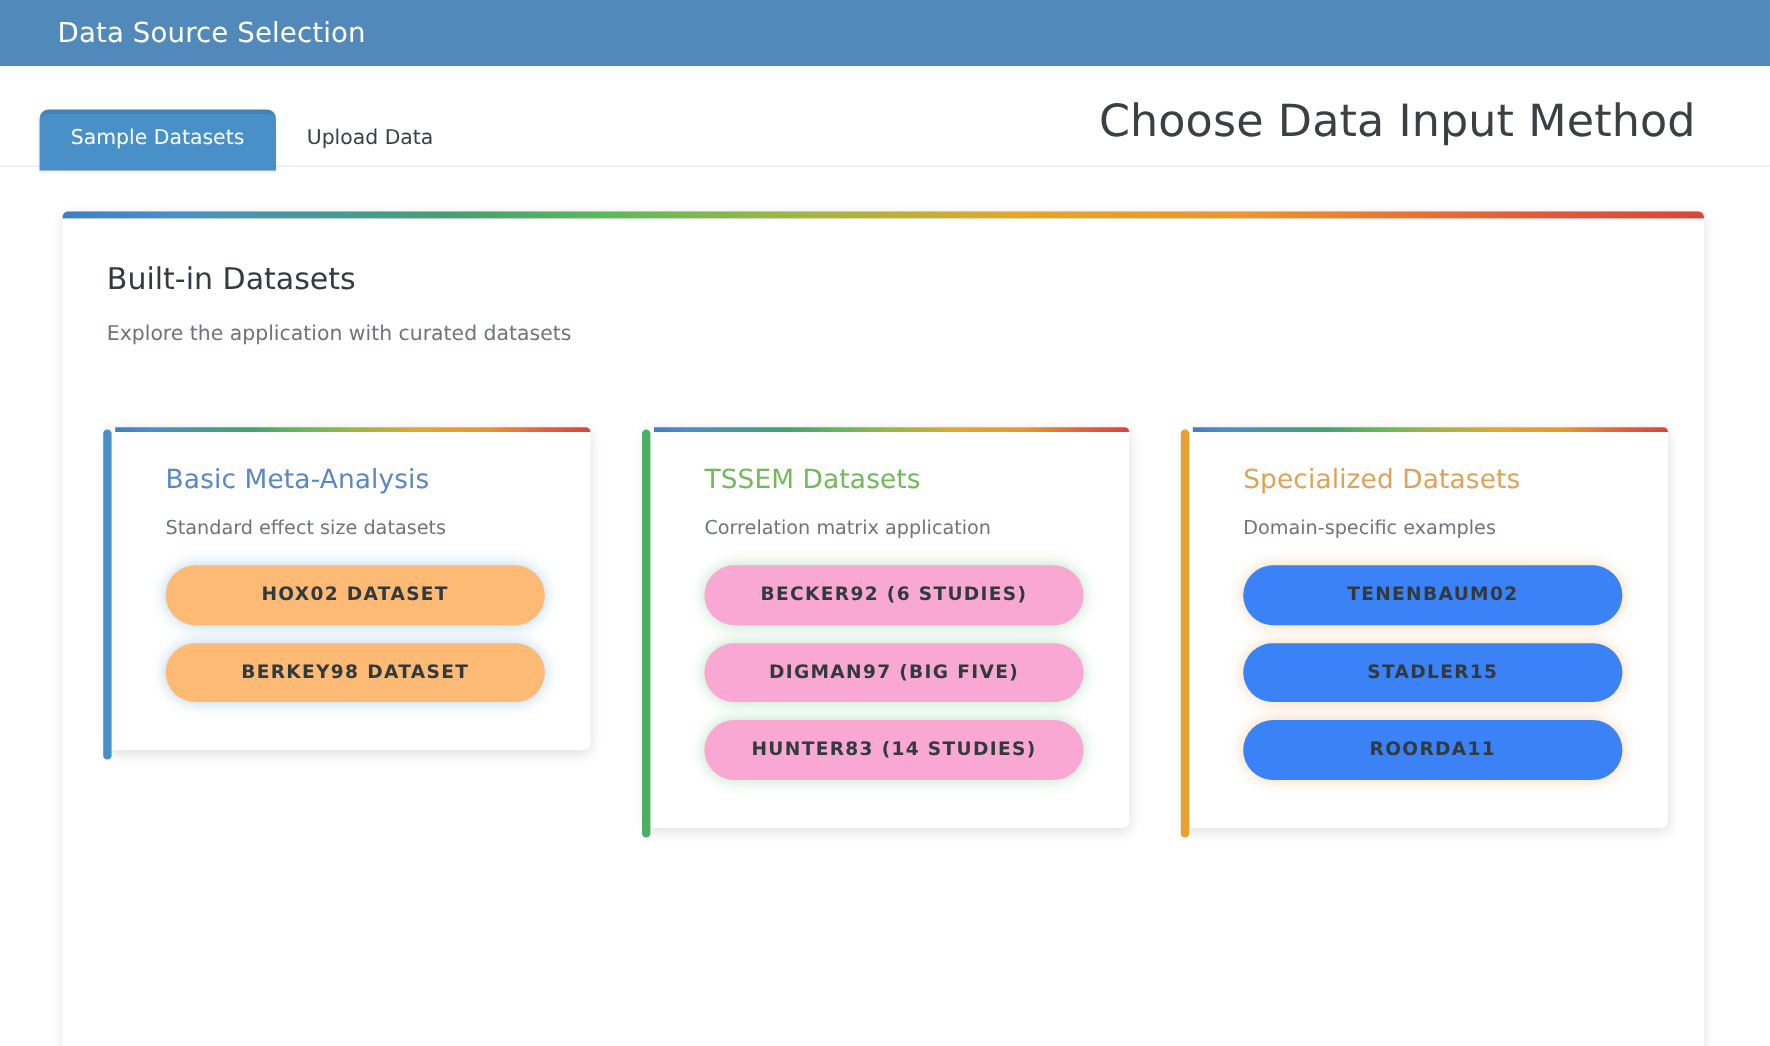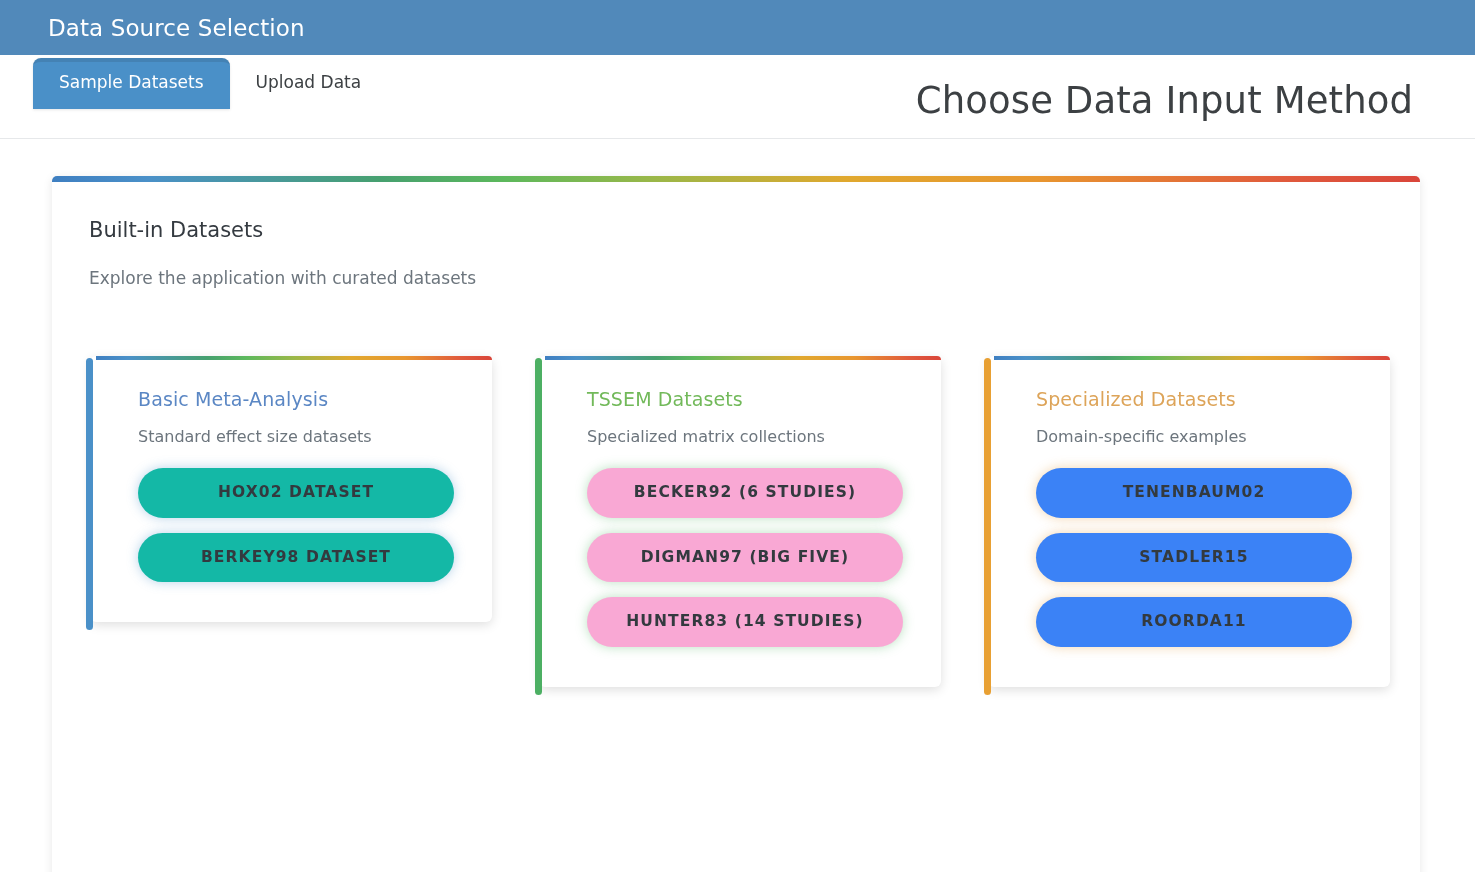--- a/index.html
+++ b/index.html
@@ -34,21 +34,21 @@
   
   .tabbar {
     position: absolute;
     left: 0; top: 55px;
     width: 1475px; height: 84px;
     background: #ffffff;
     border-bottom: 1px solid #e6e8ea;
   }
   .tabstrip {
     position: absolute;
-    left: 33px; top: 3px;
+    left: 33px; top: 36px;
     display: flex;
     align-items: flex-start;
     height: 62px;
     justify-content: space-between;
   }
   .tab {
     font-size: 17px;
     color: #3c4043;
     padding: 16px 26px 18px 26px;
     background: transparent;
@@ -97,21 +97,21 @@
       #5cb85c 33%,
       #9ab748 44%,
       #e0a82e 58%,
       #e8962f 72%,
       #e05a3c 90%,
       #d9453a 100%);
   }
   .card-title {
     position: absolute;
     left: 37px; top: 42px;
-    font-size: 21px;
+    font-size: 25px;
     color: #343a40;
     font-weight: 400;
   }
   .card-subtitle {
     position: absolute;
     left: 37px; top: 92px;
     font-size: 17px;
     color: #6c757d;
     font-weight: 400;
   }
@@ -155,21 +155,21 @@
     left: -4px; top: 2px;
     width: 7px;
     height: calc(100% + 6px);
     border-radius: 4px;
   }
   .dscard.blue   .left-bar { background: #4a90c8; }
   .dscard.green  .left-bar { background: #4caf63; }
   .dscard.orange .left-bar { background: #e8a033; }
 
   .ds-title {
-    font-size: 19px;
+    font-size: 22px;
     font-weight: 400;
     margin-bottom: 17px;
     letter-spacing: 0.1px;
   }
   .dscard.blue   .ds-title { color: #5b87c4; }
   .dscard.green  .ds-title { color: #72b95a; }
   .dscard.orange .ds-title { color: #dda459; }
 
   .ds-desc {
     font-size: 16px;
@@ -190,21 +190,21 @@
     padding: 17px 10px;
     font-size: 15.5px;
     font-weight: 700;
     letter-spacing: 1.1px;
     color: #333a3f;
     font-family: "DejaVu Sans", "Liberation Sans", sans-serif;
     cursor: pointer;
     text-align: center;
     line-height: 1;
   }
-  .dscard.blue   .ds-btn { background: #14b8a6; box-shadow: 0 0 12px rgba(74,144,200,0.40); }
+  .dscard.blue   .ds-btn { background: #fdba74; box-shadow: 0 0 12px rgba(74,144,200,0.40); }
   .dscard.green  .ds-btn { background: #f9a8d4; box-shadow: 0 0 12px rgba(82,179,101,0.40); }
   .dscard.orange .ds-btn { background: #3b82f6; box-shadow: 0 0 12px rgba(226,152,58,0.40); }
 </style>
 </head>
 <body>
 
 <div class="titlebar">
   <div class="title">Data Source Selection</div>
 </div>
 
@@ -231,21 +231,21 @@
       <div class="ds-buttons">
         <button class="ds-btn">HOX02 DATASET</button>
         <button class="ds-btn">BERKEY98 DATASET</button>
       </div>
     </div>
 
     <div class="dscard green">
       <div class="top-rainbow"></div>
       <div class="left-bar"></div>
       <div class="ds-title">TSSEM Datasets</div>
-      <div class="ds-desc">Specialized matrix collections</div>
+      <div class="ds-desc">Correlation matrix application</div>
       <div class="ds-buttons">
         <button class="ds-btn">BECKER92 (6 STUDIES)</button>
         <button class="ds-btn">DIGMAN97 (BIG FIVE)</button>
         <button class="ds-btn">HUNTER83 (14 STUDIES)</button>
       </div>
     </div>
 
     <div class="dscard orange">
       <div class="top-rainbow"></div>
       <div class="left-bar"></div>

